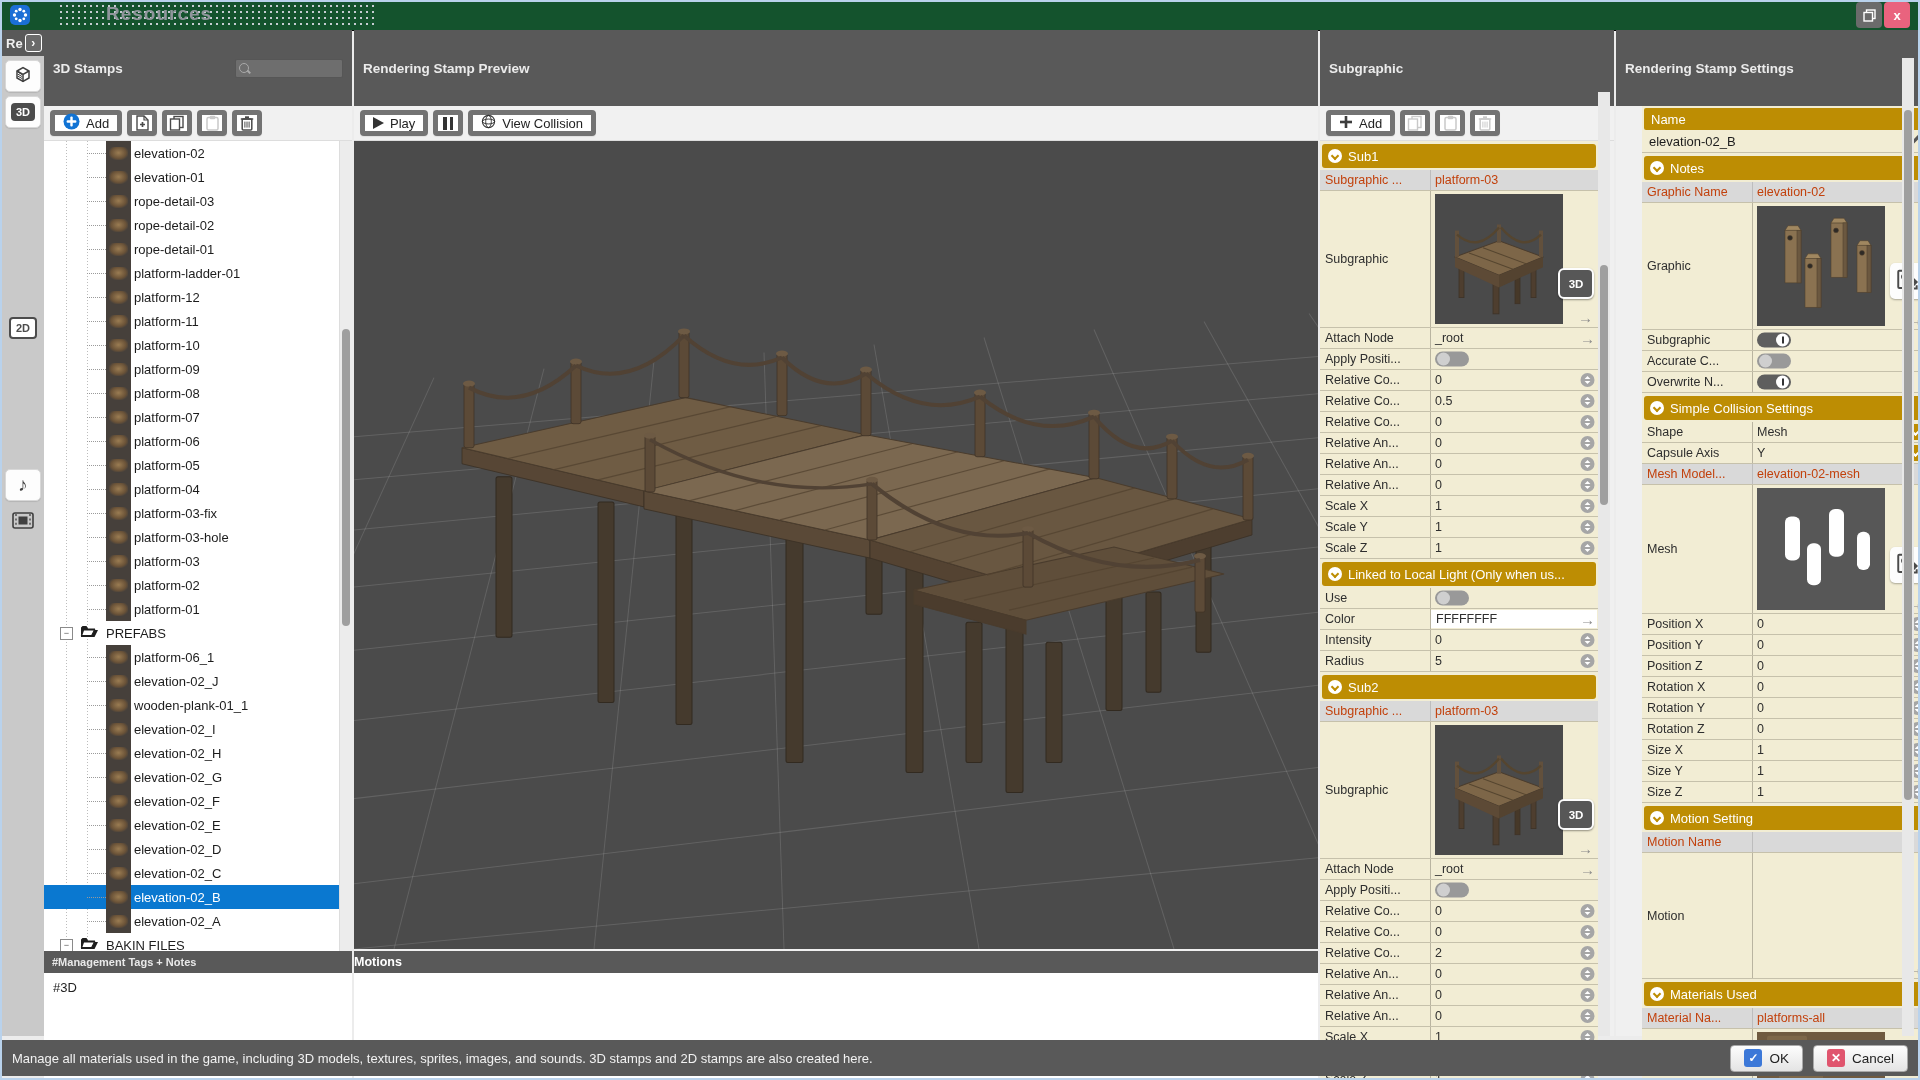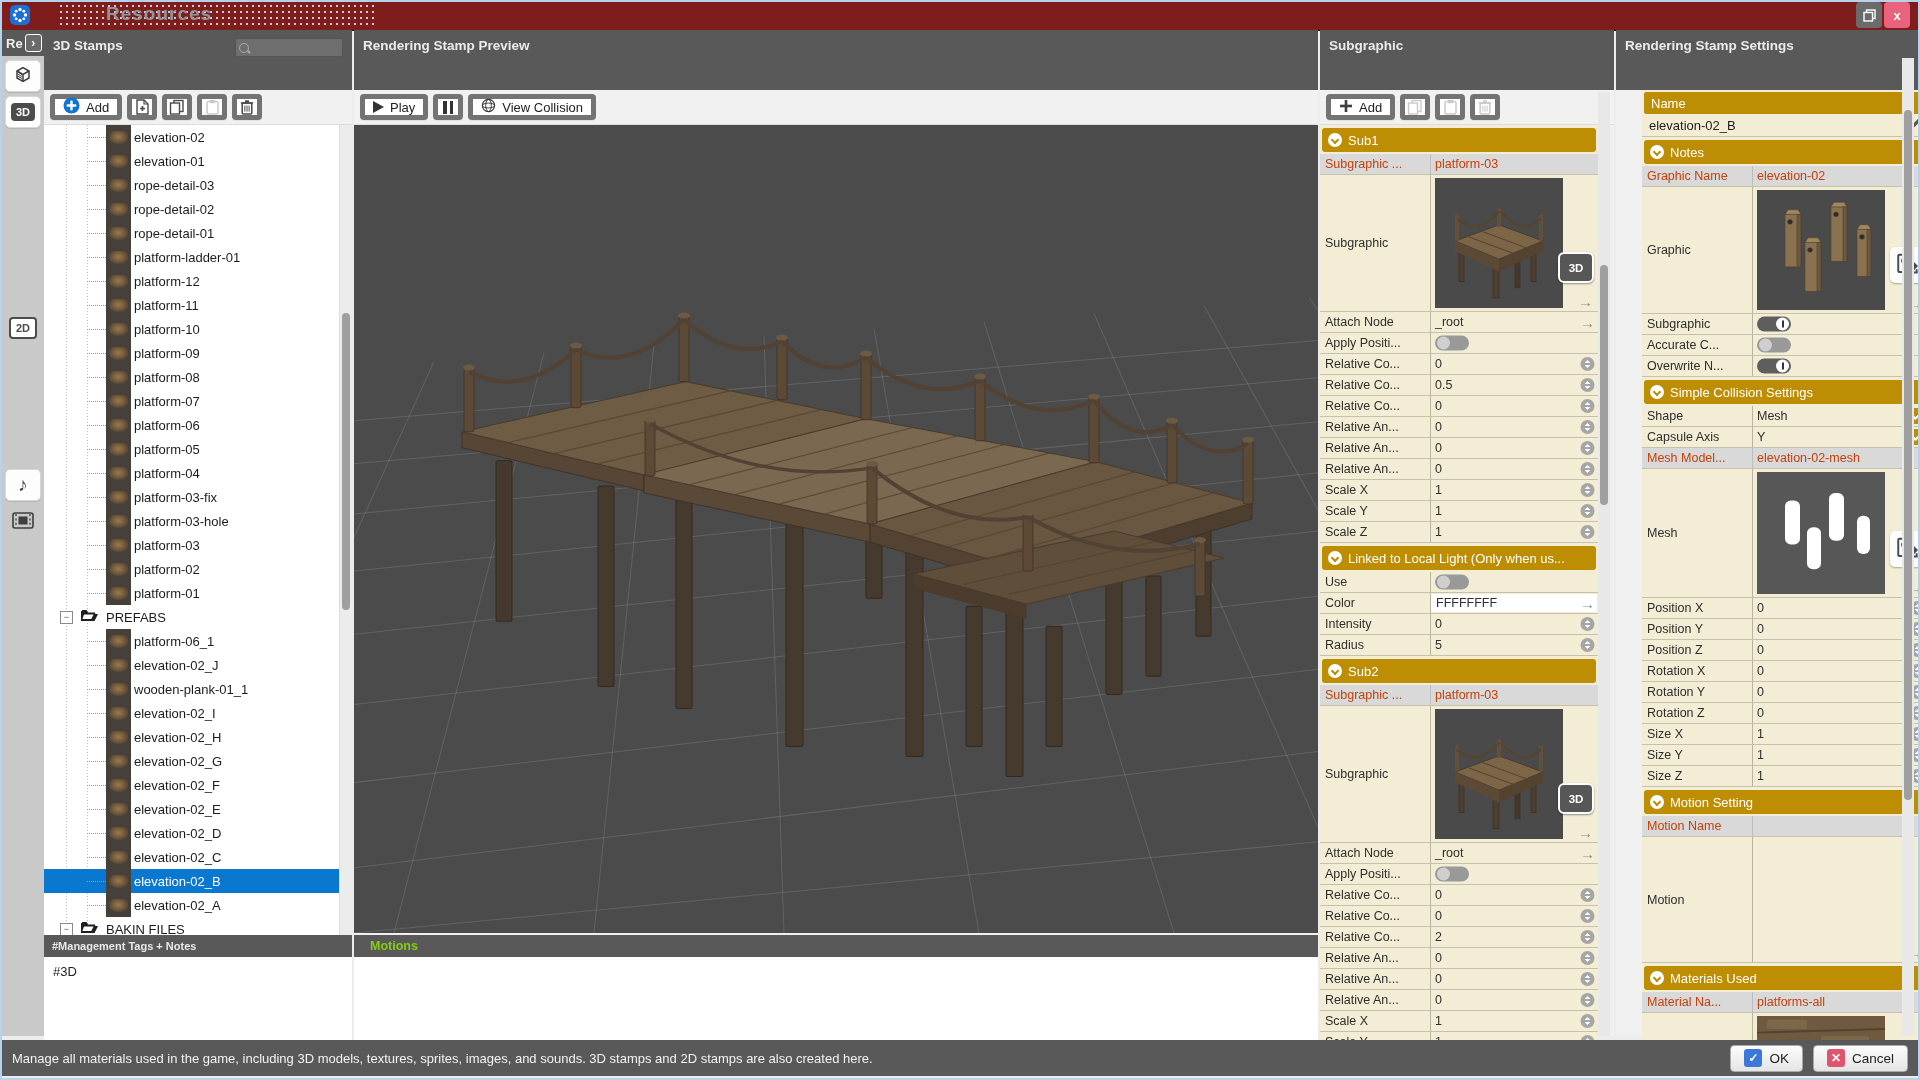--- a/index.html
+++ b/index.html
@@ -1,20 +1,20 @@
 <!DOCTYPE html>
 <html><head>
 <meta charset="utf-8">
 <style>
   html,body{margin:0;padding:0;}
   body{width:1920px;height:1080px;position:relative;background:#ececec;overflow:hidden;
        font-family:"Liberation Sans","DejaVu Sans",sans-serif;-webkit-font-smoothing:antialiased;}
   .winborder{position:absolute;inset:0;border:2px solid #b9d2ec;pointer-events:none;z-index:99;}
   
-  .titlebar{position:absolute;left:2px;top:0;right:2px;height:30px;background:#7f1d1d;border-bottom:1px solid #000000;}
+  .titlebar{position:absolute;left:2px;top:0;right:2px;height:30px;background:#14532d;border-bottom:1px solid #000000;}
   .appicon{position:absolute;left:8px;top:5px;width:20px;height:20px;}
   .titledots{position:absolute;left:56px;top:3px;width:320px;height:24px;
      background-image:radial-gradient(#c6ccd2 1.1px,transparent 1.2px);background-size:6px 6px;}
   .titletext{position:absolute;left:104px;top:3px;font-size:19px;font-weight:bold;color:#8f959b;letter-spacing:1px;}
   .winbtn{position:absolute;top:2px;width:26px;height:26px;border-radius:4px;display:flex;align-items:center;justify-content:center;}
   .winbtn.restore{right:36px;background:#6b6b6b;}
   .winbtn.close{right:8px;background:#e9637e;color:#fff;font-weight:bold;font-size:13px;}
   
   .rail{position:absolute;left:2px;top:30px;width:42px;height:1006px;background:#c9c9c9;}
   .railhead{height:26px;background:#595959;color:#f0f0f0;font-size:13px;font-weight:bold;display:flex;align-items:center;padding:0 2px 0 4px;gap:2px;}
@@ -23,21 +23,21 @@
   .railtab{width:34px;height:30px;margin:0 auto;background:#fdfdfd;border:1px solid #d8d8d8;border-radius:5px;
      display:flex;align-items:center;justify-content:center;box-shadow:0 1px 1px rgba(0,0,0,.1);}
   .rt1{margin-top:4px;} .rt2{margin-top:4px;} .rt3{margin-top:185px;background:none;border:none;box-shadow:none;}
   .rt4{margin-top:126px;} .rt5{margin-top:6px;background:none;border:none;box-shadow:none;}
   .badge{min-width:24px;height:18px;border-radius:4px;display:flex;align-items:center;justify-content:center;font-size:11px;font-weight:bold;}
   .badge.dark{background:#4c4c4c;color:#fff;}
   .badge.outline{background:#fff;color:#4c4c4c;border:2px solid #4c4c4c;}
   .noteglyph{font-size:19px;color:#3f3f3f;}
   
   .panel{position:absolute;top:30px;height:1006px;background:#f0f0f0;}
-  .phead{height:44px;background:#595959;color:#ebebeb;font-size:13.5px;font-weight:bold;display:flex;padding:8px 9px;}
+  .phead{height:44px;background:#595959;color:#ebebeb;font-size:13.5px;font-weight:bold;display:flex;align-items:center;padding:16px 9px;}
   .ptool{height:34px;background:#f1f1f1;display:flex;align-items:center;gap:5px;padding:0 6px;border-bottom:1px solid #ddd;}
   .tbtn{background:#fff;border:5px solid #737373;border-radius:4px;height:26px;display:inline-flex;align-items:center;gap:6px;
         padding:0 8px;font-size:13px;color:#222;box-shadow:0 1px 1px rgba(0,0,0,.07);}
   .tbtn.iconly{width:30px;padding:0;justify-content:center;}
   
   .stamps{left:44px;width:308px;}
   .searchbox{margin-left:auto;width:100px;height:17px;background:#6e6e6e;border:1px solid #565656;border-radius:2px;
      display:flex;align-items:center;padding:0 3px;gap:3px;}
   .searchbox input{background:transparent;border:none;outline:none;width:70px;font-size:11px;color:#eee;}
   .mag{width:8px;height:8px;border:1.5px solid #a9a9a9;border-radius:50%;position:relative;flex:none;}
@@ -58,21 +58,21 @@
   .trow.folder .ficon{position:absolute;left:36px;top:3px;}
   .trow.folder .tlabel{left:62px;}
   .treescroll{position:absolute;right:0;top:0;bottom:0;width:12px;background:#ececec;border-left:1px solid #ddd;}
   .treescroll .thumbbar{position:absolute;left:2px;width:8px;border-radius:4px;background:#9f9f9f;}
   .tagshead{height:22px;background:#595959;color:#e9e9e9;font-size:11px;font-weight:bold;display:flex;align-items:center;padding:0 8px;}
   .tagsbody{height:112px;background:#fff;font-size:13px;color:#222;padding:7px 9px;box-sizing:border-box;}
   
   .preview{left:354px;width:964px;}
   .vpwrap{height:808px;background:#4b4b4b;position:relative;}
   .vpwrap svg{display:block;}
-  .motionshead{height:22px;background:#595959;color:#84cc16;font-size:12.5px;font-weight:bold;display:flex;align-items:center;padding:0 16px;margin-top:2px;}
+  .motionshead{height:22px;background:#595959;color:#ffffff;font-size:12.5px;font-weight:bold;display:flex;align-items:center;padding:0 0;margin-top:2px;}
   .motionsbody{height:112px;background:#fff;}
   .playtri{width:0;height:0;border-left:11px solid #333;border-top:6.5px solid transparent;border-bottom:6.5px solid transparent;}
   .pausebars{display:flex;gap:3px;} .pausebars span{width:3.5px;height:13px;background:#333;}
   
   .subg{left:1320px;width:294px;}
   .sett{left:1616px;width:302px;}
   .proplist{position:relative;background:#f2edd4;overflow:hidden;}
   .subg .proplist{height:944px;width:278px;}
   .sett .proplist{height:978px;width:286px;margin-left:26px;}
   .pscroll{position:absolute;top:0;bottom:0;width:12px;background:#e8e8e8;}

